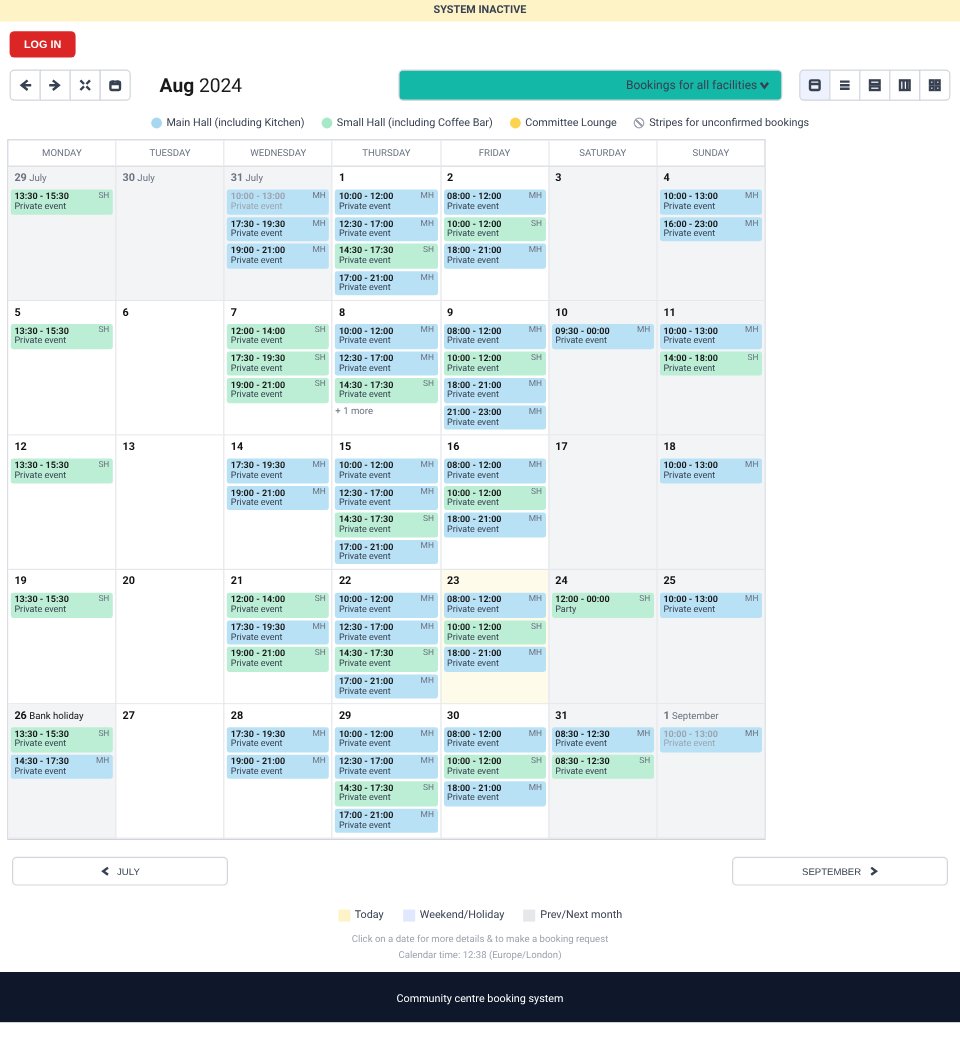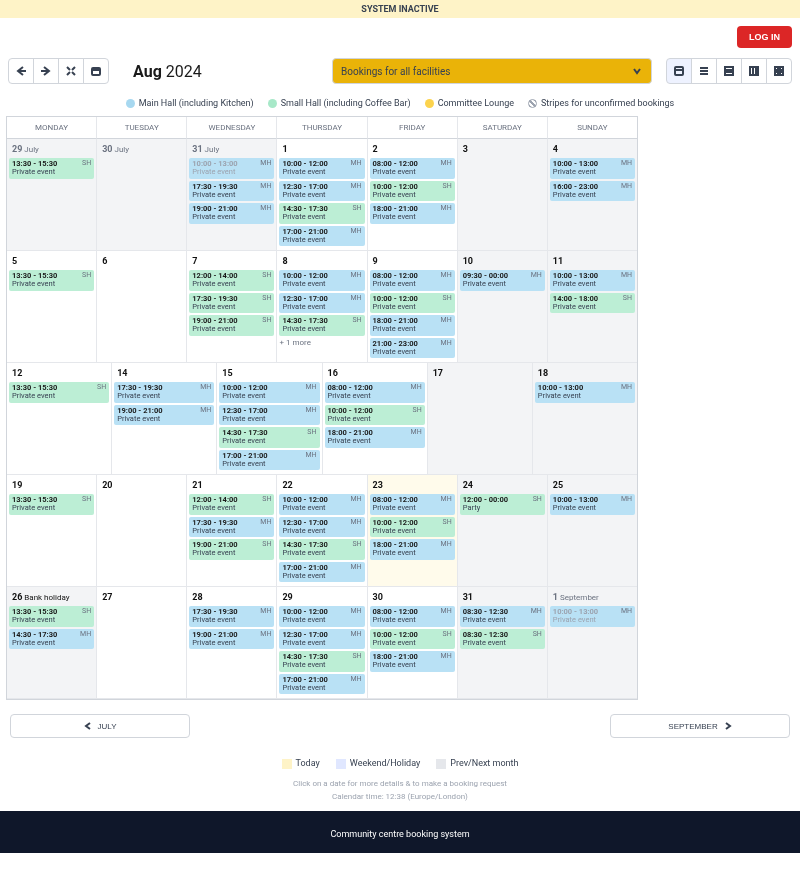--- a/index.html
+++ b/index.html
@@ -7,27 +7,27 @@
 .banner{background:#fef3c7;text-align:center;font-weight:700;font-size:9px;padding:4px 0;color:#374151}
 .topbar{display:flex;align-items:center;padding:10px 8px 4px;gap:8px}
 .nav-group{display:flex}
 .icon-btn{border:1px solid #d1d5db;background:#fff;width:26px;height:26px;display:flex;align-items:center;justify-content:center;font-size:12px;cursor:pointer;color:#374151}
 .nav-group .icon-btn{border-radius:0;margin-left:-1px}
 .nav-group .icon-btn:first-child{border-radius:4px 0 0 4px;margin-left:0}
 .nav-group .icon-btn:last-child{border-radius:0 4px 4px 0}
 .month-title{font-size:16px;font-weight:400;margin-left:16px}
 .month-title b{font-weight:700}
 .spacer{flex:1}
-.dropdown{border:1px solid #d1d5db;border-radius:4px;padding:0 8px;height:26px;width:320px;display:flex;align-items:center;justify-content:space-between;font-size:10px;color:#374151;cursor:pointer;background:#eab308}
+.dropdown{border:1px solid #d1d5db;border-radius:4px;padding:0 8px;height:26px;width:320px;display:flex;align-items:center;justify-content:flex-end;font-size:10px;color:#374151;cursor:pointer;background:#14b8a6}
 .view-group{display:flex;margin-left:6px}
 .view-group .icon-btn{margin-left:-1px}
 .view-group .icon-btn:first-child{border-radius:4px 0 0 4px;margin-left:0}
 .view-group .icon-btn:last-child{border-radius:0 4px 4px 0}
 .icon-btn.active{background:#eef2ff}
-.login-row{display:flex;justify-content:flex-end;padding:8px 8px 0}
+.login-row{display:flex;padding:8px 8px 0}
 .login-btn{background:#dc2626;color:#fff;border:none;border-radius:4px;font-size:9px;font-weight:700;padding:6px 12px;cursor:pointer}
 .legend{display:flex;justify-content:center;align-items:center;gap:14px;font-size:9px;color:#374151;padding:10px 0 8px}
 .legend .dot{width:9px;height:9px;border-radius:50%;display:inline-block;margin-right:4px;vertical-align:middle}
 .dot-mh{background:#a7d8f0}
 .dot-sh{background:#a7e8c8}
 .dot-cl{background:#fcd34d}
 .dot-str{background:repeating-linear-gradient(45deg,#9ca3af,#9ca3af 2px,#fff 2px,#fff 4px);border:1px solid #9ca3af}
 .cal{border:1px solid #d1d5db;table-layout:fixed;border-collapse:separate;width:632px;margin:0 6px}
 .cal-head{display:flex}
 .cal-head>div{flex:1;text-align:center;font-size:8px;color:#6b7280;padding:6px 0;border-bottom:1px solid #d1d5db;border-left:1px solid #e5e7eb}
@@ -341,20 +341,23 @@
       <div class="week">
         <div class="day ">
           <div class="daynum">12</div>
           <div class="ev sh">
             <div class="time">13:30 - 15:30</div>
             <div class="lbl">Private event</div>
             <span class="tag">SH</span>
           </div>
         </div>
         <div class="day ">
+          <div class="daynum">13</div>
+        </div>
+        <div class="day ">
           <div class="daynum">14</div>
           <div class="ev mh">
             <div class="time">17:30 - 19:30</div>
             <div class="lbl">Private event</div>
             <span class="tag">MH</span>
           </div>
           <div class="ev mh">
             <div class="time">19:00 - 21:00</div>
             <div class="lbl">Private event</div>
             <span class="tag">MH</span>

